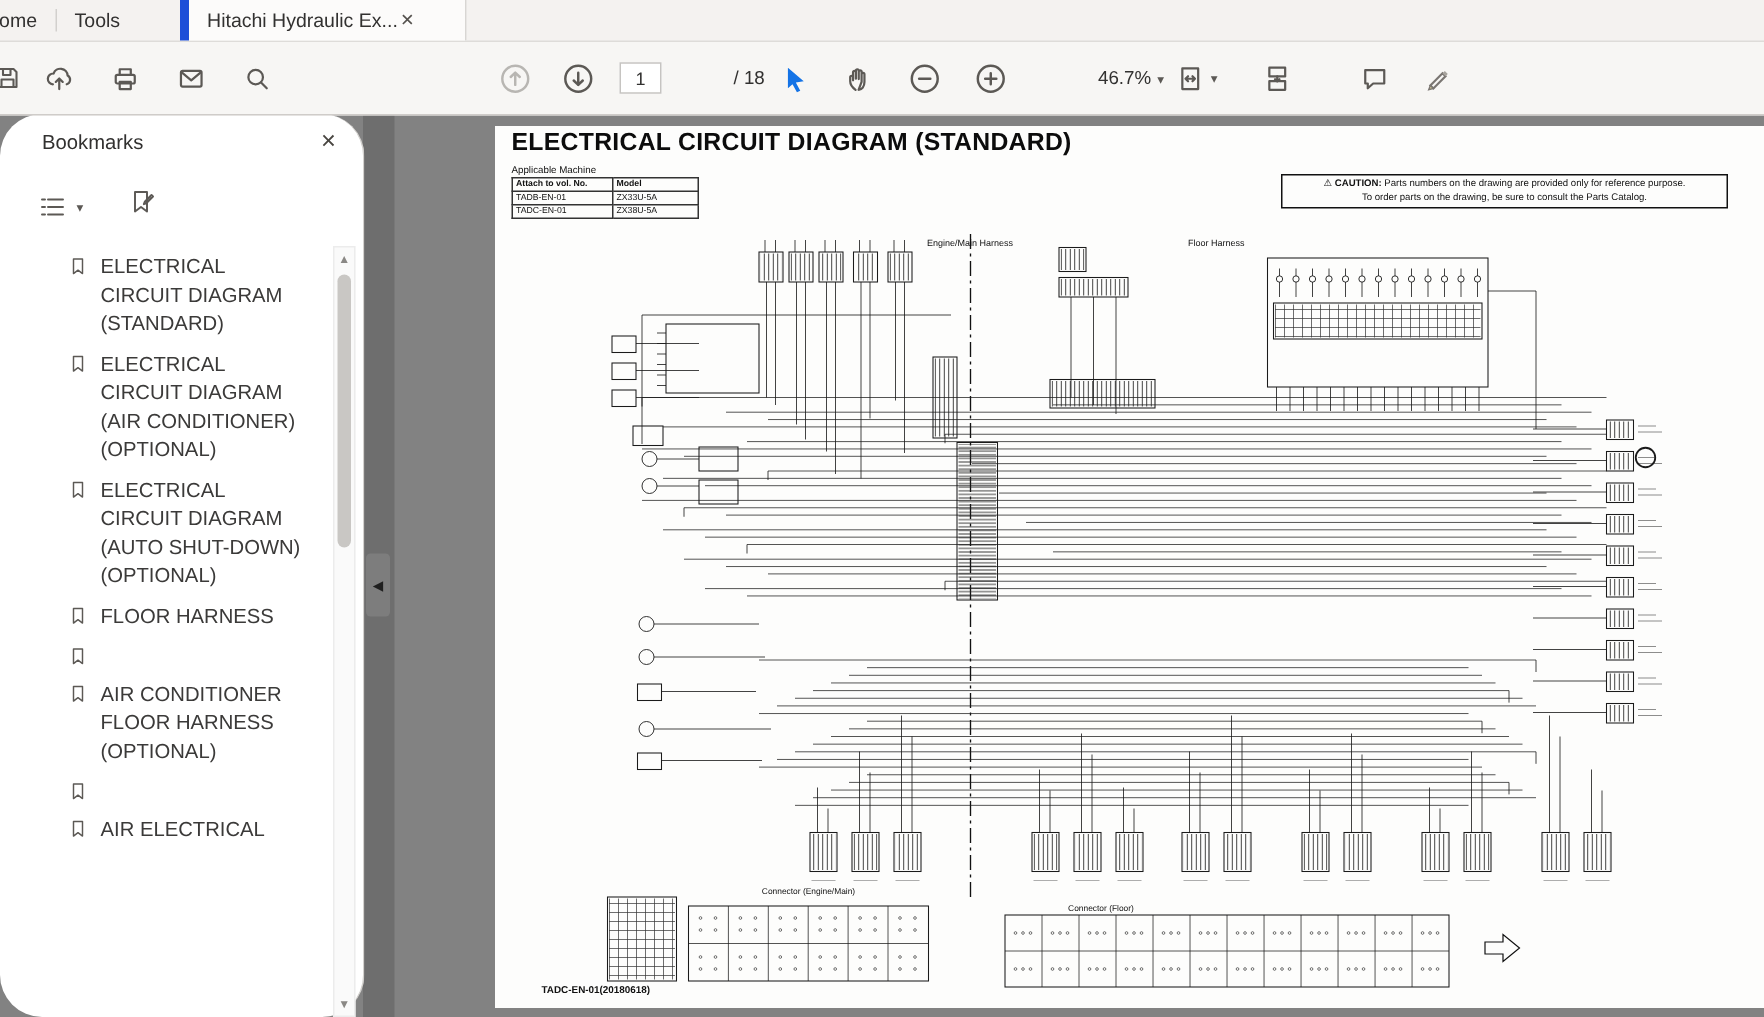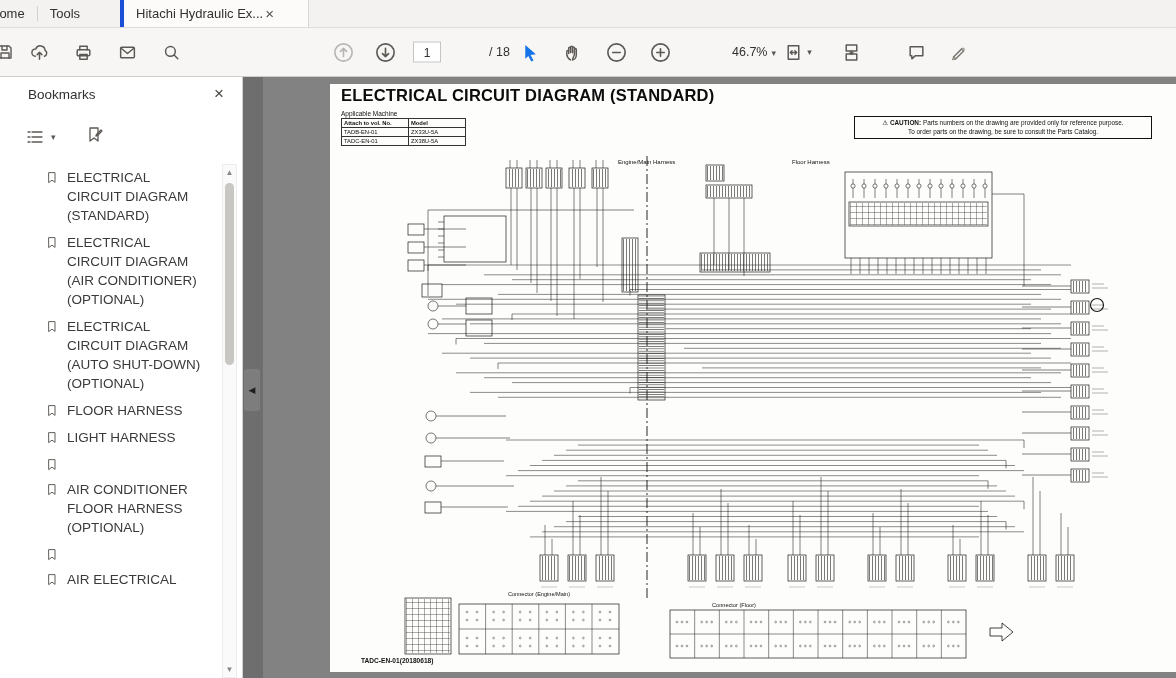--- a/index.html
+++ b/index.html
@@ -5,41 +5,41 @@
   html,body{margin:0;padding:0;}
   body{width:1176px;height:678px;position:relative;overflow:hidden;
        font-family:"Liberation Sans",sans-serif;background:#828282;}
 
   
   .tabbar{position:absolute;top:0;left:0;right:0;height:27px;background:#f4f2f0;
           border-bottom:1px solid #dedcd9;display:flex;align-items:stretch;z-index:30;}
   .tab{display:flex;align-items:center;padding:0 12px;font-size:13px;color:#323130;cursor:default;white-space:nowrap;}
   .tab-home{margin-left:-22px;}
   .vsep{width:1px;height:15px;background:#d2d0cd;align-self:center;}
-  .doc-tab{background:#fcfbfa;border-left:4px solid #1d4ed8;border-right:1px solid #d8d6d3;
+  .doc-tab{background:#fcfbfa;border-left:6px solid #1d4ed8;border-right:1px solid #d8d6d3;
            margin-left:28px;width:160px;}
   .tab-close{font-size:15px;color:#55524e;padding:0 2px;line-height:1;}
 
   
   .toolbar{position:absolute;top:28px;left:0;right:0;height:48px;background:#f7f6f4;
            border-bottom:1px solid #cfccc9;z-index:29;}
   .tbtn{position:absolute;top:50%;transform:translateY(-50%);width:26px;height:26px;
         display:flex;align-items:center;justify-content:center;}
   .tbtn svg{display:block;}
   .tico{stroke:#5c5955;fill:none;stroke-width:1.4;stroke-linecap:round;stroke-linejoin:round;}
   .tico-dis{stroke:#b8b6b2;fill:none;stroke-width:1.4;stroke-linecap:round;stroke-linejoin:round;}
   .page-input{position:absolute;left:413px;top:50%;transform:translateY(-50%);width:26px;height:19px;
               border:1px solid #c6c4c1;background:#fff;text-align:center;font-size:12px;color:#323130;
               font-family:"Liberation Sans",sans-serif;padding:0;}
   .tlabel{position:absolute;top:50%;transform:translateY(-50%);font-size:12.5px;color:#323130;white-space:nowrap;margin-left:40px;}
   .caret{font-size:9px;color:#5c5955;margin-left:4px;}
 
   
   .panel{position:absolute;top:76px;left:0;width:242px;bottom:0;background:#ffffff;
-         border-right:1px solid #d3d1ce;z-index:20;}
+         border-right:1px solid #d3d1ce;z-index:20;border-radius:28px;}
   .panel-title{position:absolute;left:28px;top:11px;font-size:13.5px;color:#323130;}
   .panel-close{position:absolute;right:18px;top:8px;font-size:17px;color:#484540;}
   .panel-actions{position:absolute;left:26px;top:50px;display:flex;gap:30px;}
   .bm-list{position:absolute;left:0;right:20px;top:88px;bottom:0;overflow:hidden;}
   .bm-item{display:flex;gap:9px;padding:4px 8px 4px 46px;align-items:flex-start;}
   .bm-item svg{flex:0 0 auto;margin-top:2px;}
   .bm-label{font-size:13.5px;line-height:19px;color:#3b3a39;width:136px;}
   .bico{stroke:#5c5955;fill:none;stroke-width:1.3;stroke-linejoin:round;stroke-linecap:round;}
 
   
@@ -235,26 +235,20 @@
       <svg width="12" height="15" viewBox="0 0 16 17" class="bico">
           <path d="M4 2h8v13l-4-3-4 3z"></path>
         </svg>
       <span class="bm-label">ELECTRICAL CIRCUIT DIAGRAM (AUTO SHUT-DOWN) (OPTIONAL)</span>
     </div>
     <div class="bm-item">
       <svg width="12" height="15" viewBox="0 0 16 17" class="bico">
           <path d="M4 2h8v13l-4-3-4 3z"></path>
         </svg>
       <span class="bm-label">FLOOR HARNESS</span>
-    </div>
-    <div class="bm-item">
-      <svg width="12" height="15" viewBox="0 0 16 17" class="bico">
-          <path d="M4 2h8v13l-4-3-4 3z"></path>
-        </svg>
-      <span class="bm-label">LIGHT HARNESS</span>
     </div>
     <div class="bm-item">
       <svg width="12" height="15" viewBox="0 0 16 17" class="bico">
           <path d="M4 2h8v13l-4-3-4 3z"></path>
         </svg>
     </div>
     <div class="bm-item">
       <svg width="12" height="15" viewBox="0 0 16 17" class="bico">
           <path d="M4 2h8v13l-4-3-4 3z"></path>
         </svg>

